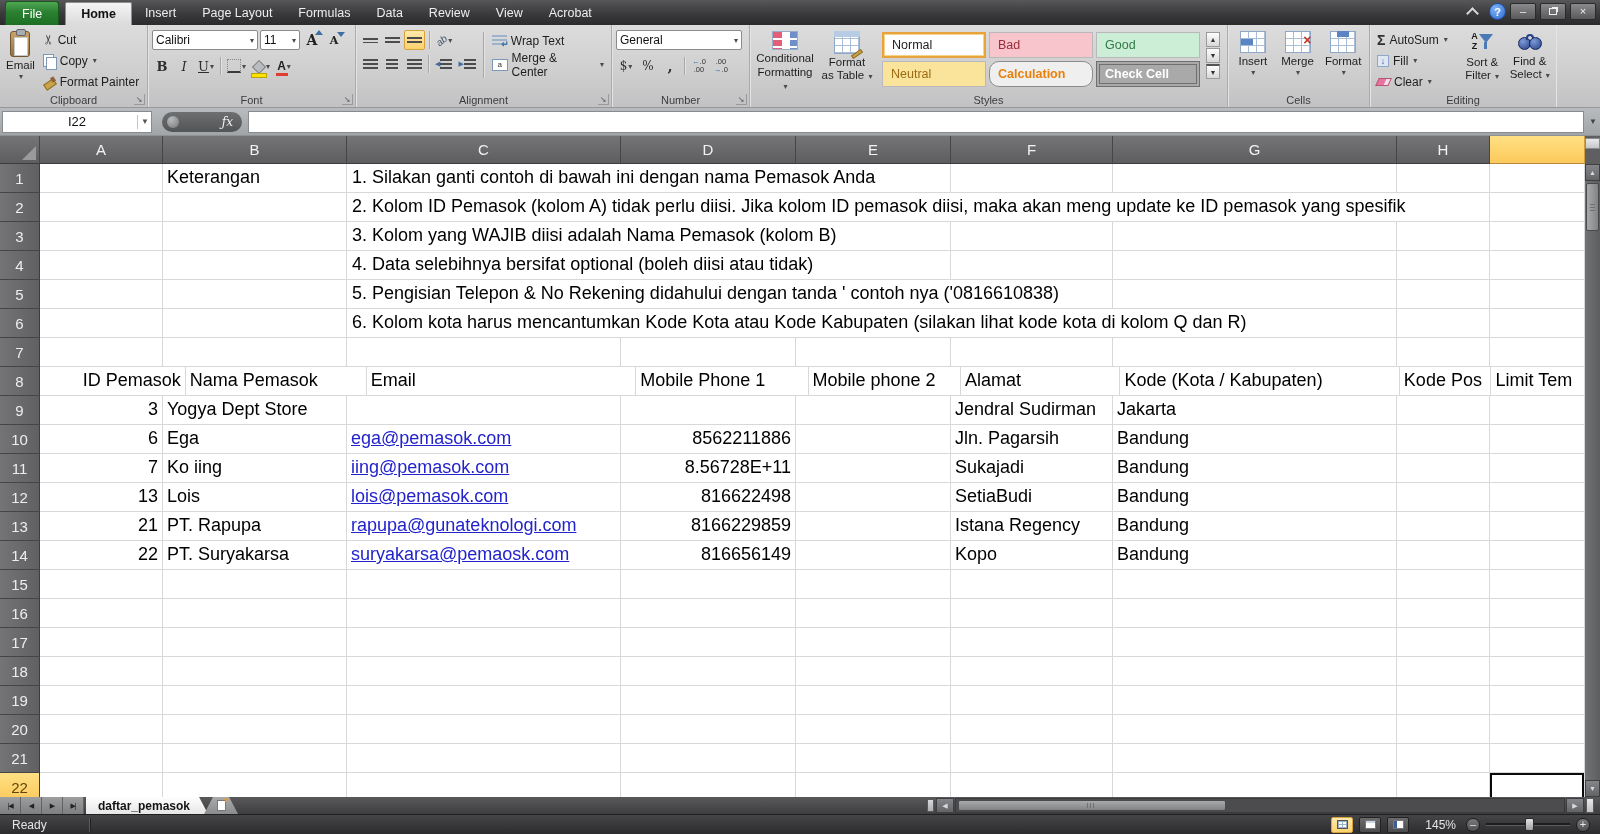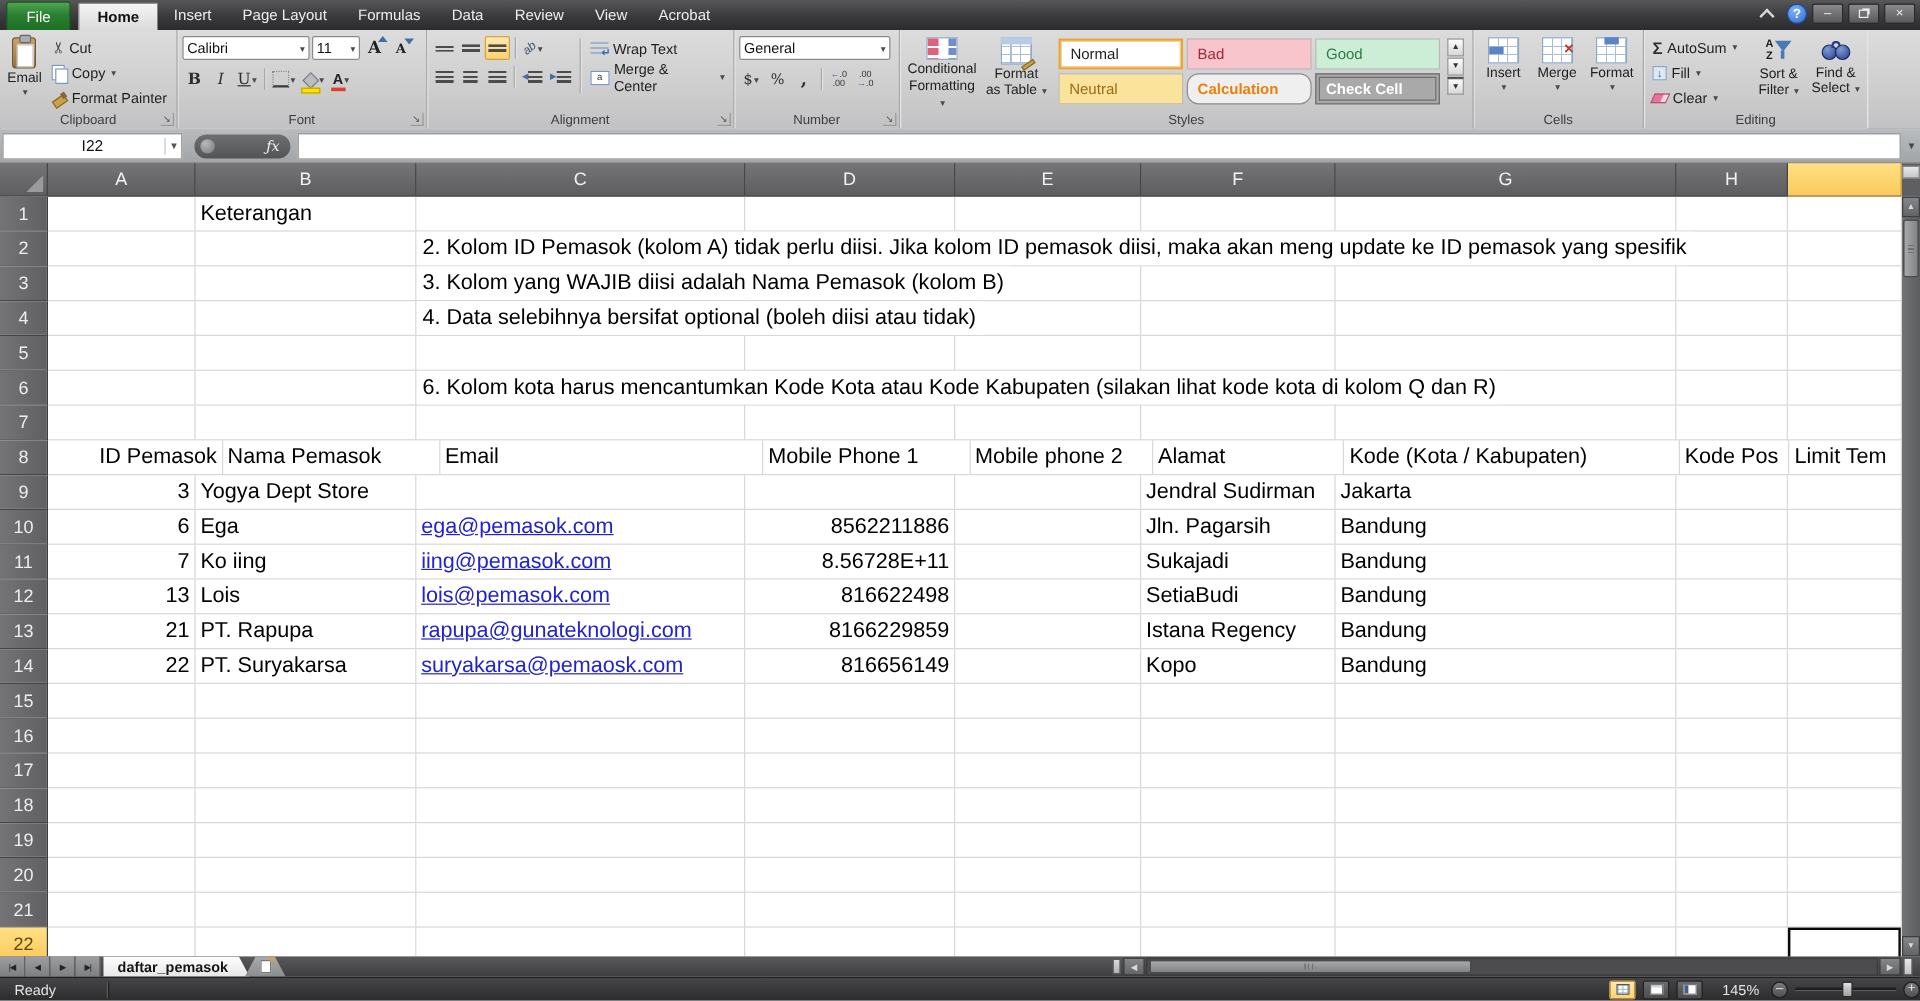--- a/index.html
+++ b/index.html
@@ -181,21 +181,21 @@
     background:linear-gradient(#a9aaac,#828385); border:1px solid #4a4a4c; }
   .hthumb::after { content:""; position:absolute; top:2px; bottom:2px; left:128px; width:9px;
     background:repeating-linear-gradient(90deg,#6f7072 0 1px,transparent 1px 3px); }
   .hsplit2 { width:8px; height:15px; background:linear-gradient(#e8e9ea,#c0c1c3); border:1px solid #5a5a5c; margin:0 6px 0 2px; }
 
   
   .statusbar { position:absolute; left:0; top:814px; width:1600px; height:20px;
     background:linear-gradient(#454547,#2c2c2e); border-top:1px solid #1f1f21; display:flex; align-items:center; color:#e4e4e4; font-size:12px; }
   .ready { padding-left:12px; }
   .ssep { width:1px; height:14px; background:#5a5a5c; margin-left:42px; box-shadow:1px 0 0 #222; }
-  .sright { margin-left:auto; display:flex; align-items:center; gap:6px; }
+  .sright { margin-left:auto; display:flex; align-items:center; gap:6px; padding-right:10px; }
   .viewbtn { width:22px; height:16px; display:flex; align-items:center; justify-content:center; border:1px solid #222;
     background:linear-gradient(#6c6c6e,#4b4b4d); border-radius:2px; }
   .viewbtn.hl { background:linear-gradient(#ffe9ae,#fbd26e); border-color:#d8a33c; }
   .vb-grid { width:11px; height:9px; background:#fdfdfd; border:1px solid #555;
     background-image:linear-gradient(#9ab1cc 1px,transparent 1px),linear-gradient(90deg,#9ab1cc 1px,transparent 1px);
     background-size:4px 3px; }
   .vb-page { width:11px; height:9px; background:#fdfdfd; border:1px solid #777; box-shadow:inset 0 2px 0 #c9d6e6; }
   .vb-break { width:11px; height:9px; background:#fdfdfd; border:1px solid #777; box-shadow:inset 3px 0 0 #3b5f8f; }
   .zoomlabel { margin:0 4px 0 10px; }
   .zbtn { width:14px; height:14px; border-radius:50%; background:linear-gradient(#7a7a7c,#4f4f51); border:1px solid #1d1d1f;
@@ -778,23 +778,25 @@
       <div class="cell" style="width: 123px;"></div>
       <div class="cell" style="width: 184px;"></div>
       <div class="cell" style="width: 274px;"></div>
       <div class="cell" style="width: 175px;"></div>
       <div class="cell" style="width: 155px;"></div>
       <div class="cell" style="width: 162px;"></div>
       <div class="cell" style="width: 284px;"></div>
       <div class="cell" style="width: 93px;"></div>
       <div class="cell" style="width: 95px;"></div>
     </div>
+    <div class="overflow" style="top: 0px;">1. Silakan ganti contoh di bawah ini dengan nama Pemasok Anda</div>
     <div class="overflow" style="top: 29px;">2. Kolom ID Pemasok (kolom A) tidak perlu diisi. Jika kolom ID pemasok diisi, maka akan meng update ke ID pemasok yang spesifik</div>
     <div class="overflow" style="top: 58px;">3. Kolom yang WAJIB diisi adalah Nama Pemasok (kolom B)</div>
     <div class="overflow" style="top: 87px;">4. Data selebihnya bersifat optional (boleh diisi atau tidak)</div>
+    <div class="overflow" style="top: 116px;">5. Pengisian Telepon &amp; No Rekening didahului dengan tanda ' contoh nya ('0816610838)</div>
     <div class="overflow" style="top: 145px;">6. Kolom kota harus mencantumkan Kode Kota atau Kode Kabupaten (silakan lihat kode kota di kolom Q dan R)</div>
     <div class="selbox" style="left: 1490px; top: 609px;"></div>
   </div>
 
 <div class="vscroll">
   <span class="vbtn up">▲</span>
   <span class="vthumb"></span>
   <span class="vbtn down">▼</span>
 </div>
 

